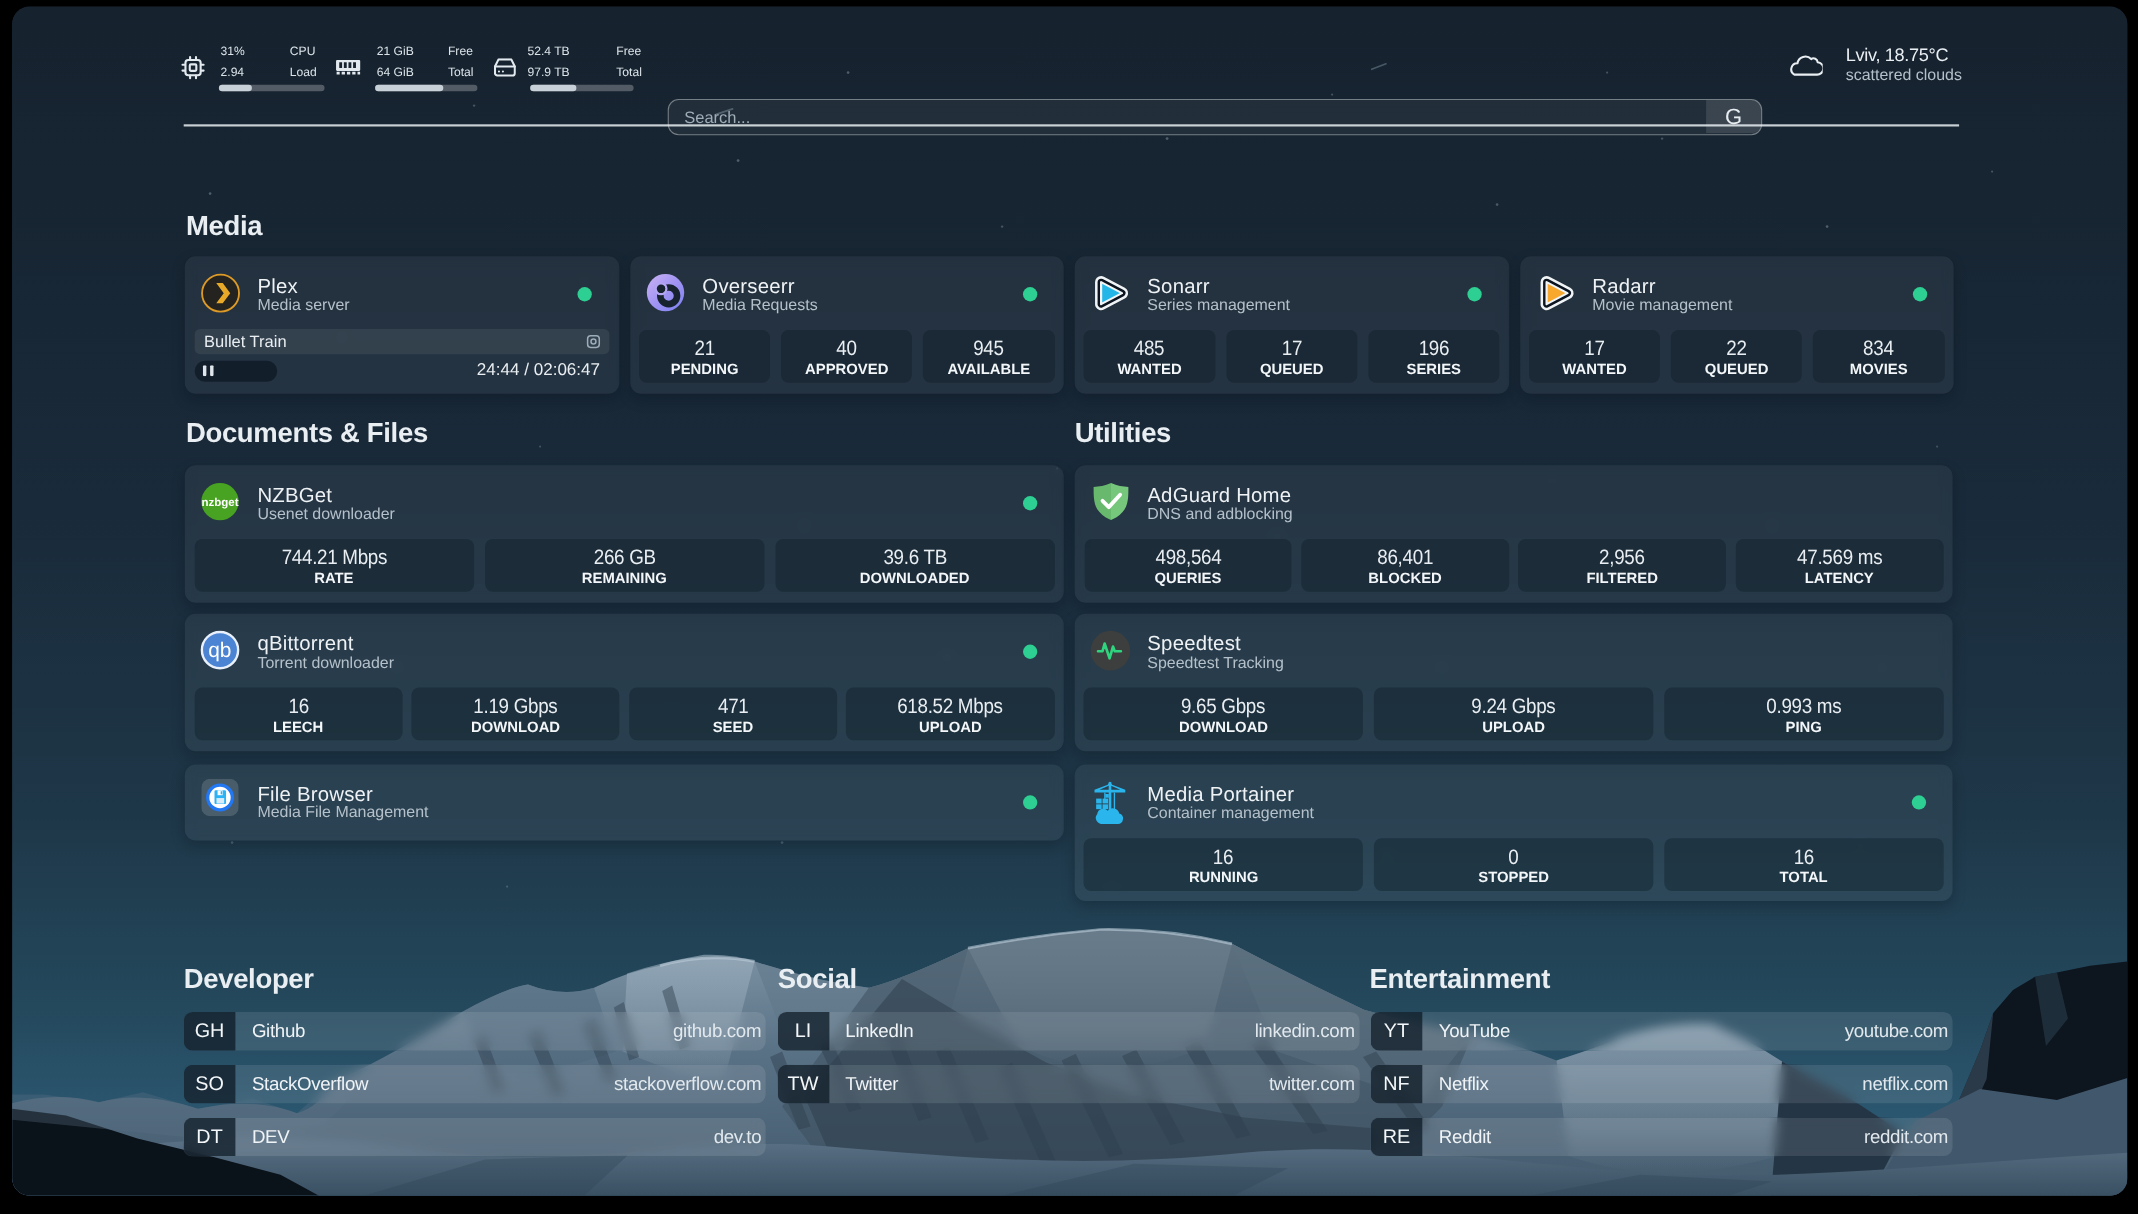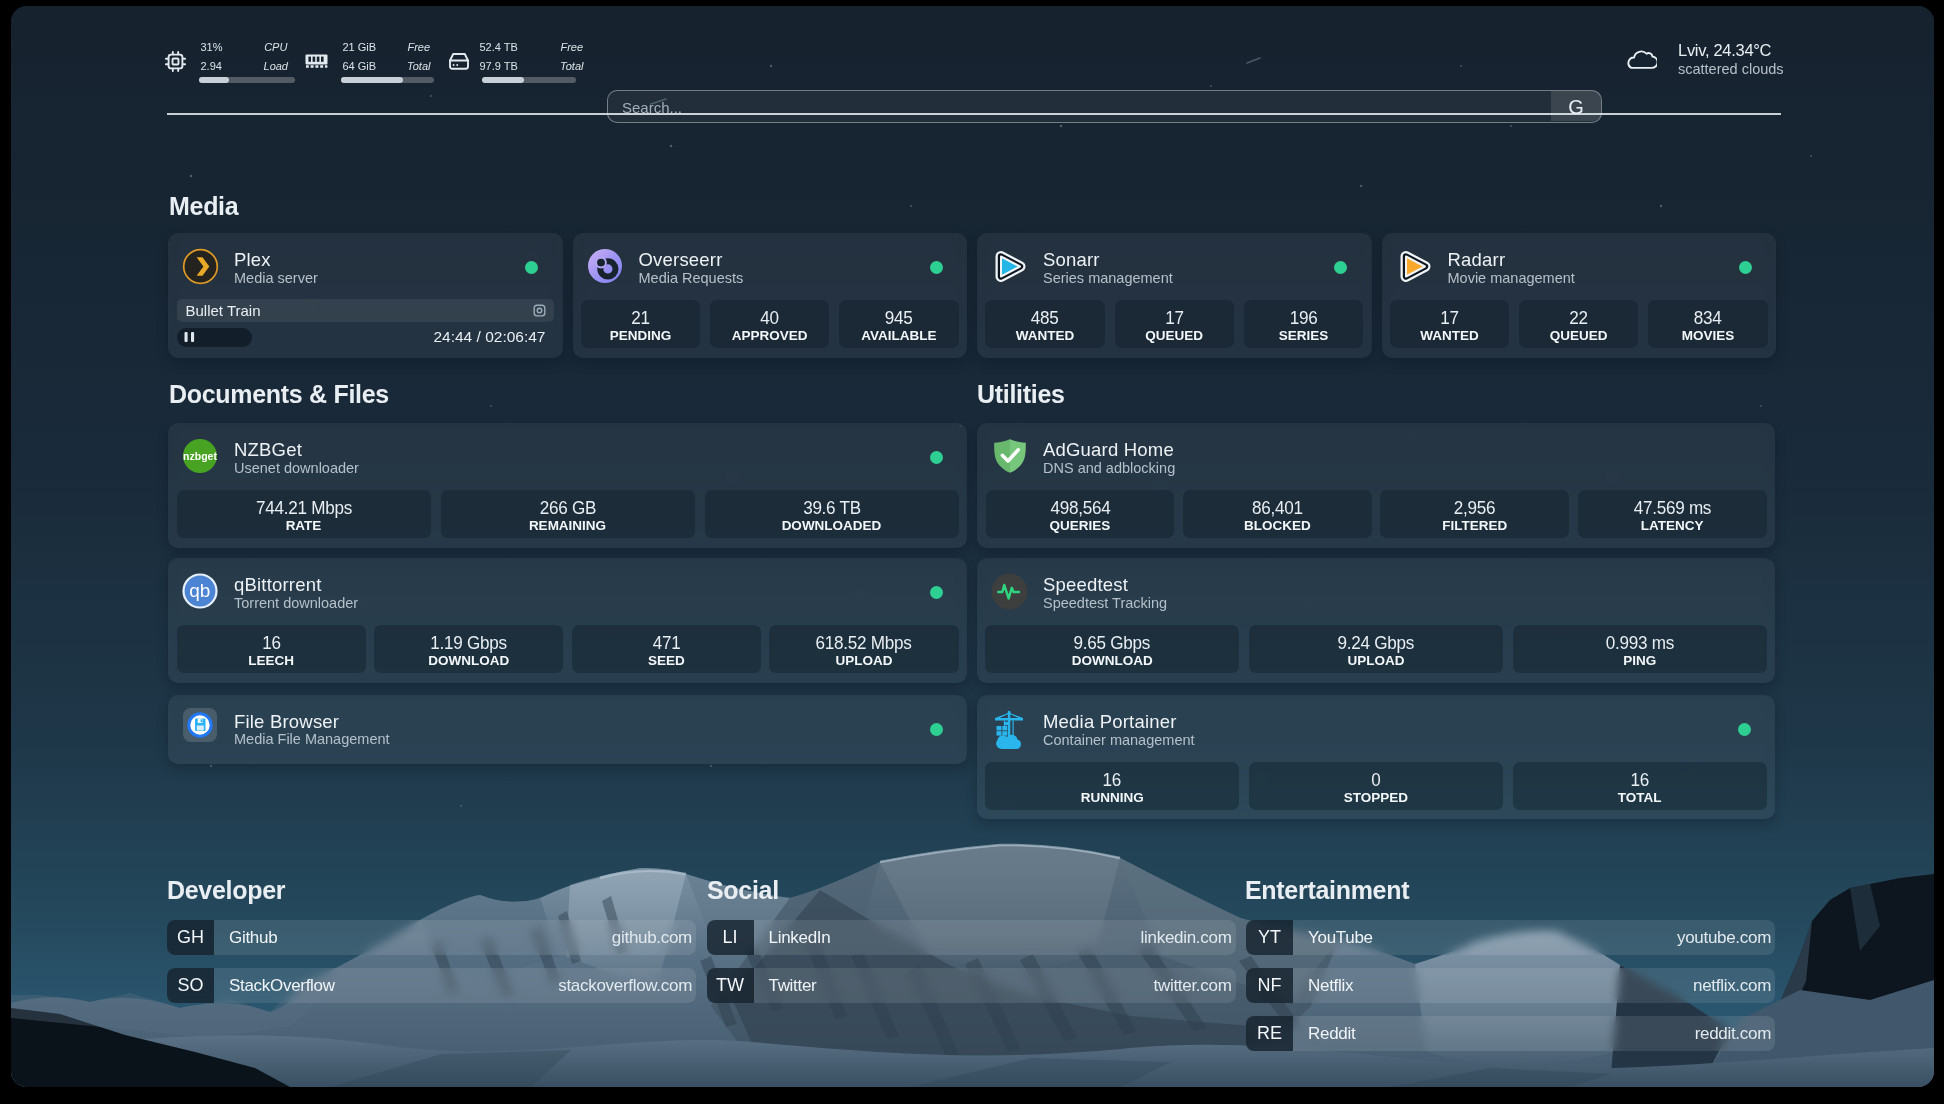--- a/index.html
+++ b/index.html
@@ -17,21 +17,21 @@
 .blk{flex:1;background:rgba(10,22,31,0.35);border-radius:7px;text-align:center;overflow:hidden;}
 .num{margin-top:7px;font-size:19px;line-height:21px;color:#e9eef2;letter-spacing:-0.3px;transform:scaleX(0.9);transform-origin:50% 50%;}
 .lbl{font-size:13.5px;line-height:15px;font-weight:700;color:#f3f7f9;}
 .stitle{position:absolute;font-size:25px;font-weight:700;color:#e9eef2;letter-spacing:-0.3px;}
 .bmrow{position:absolute;width:529px;height:35.5px;border-radius:8px;background:rgba(255,255,255,0.10);backdrop-filter:blur(5px);}
 .bmabbr{position:absolute;left:0;top:0;width:47px;height:35.5px;background:rgba(17,29,41,0.78);border-radius:8px 0 0 8px;color:#f3f7f9;font-weight:500;font-size:18px;text-align:center;line-height:35.5px;}
 .bmname{position:absolute;left:62px;top:0;line-height:35.5px;font-size:17px;color:#f0f4f7;letter-spacing:-0.3px;}
 .bmurl{position:absolute;right:4px;top:0;line-height:35.5px;font-size:17px;color:#e2e9ee;letter-spacing:-0.3px;}
 .rgrp{position:absolute;width:92px;height:38px;font-size:11px;color:#dbe3e9;line-height:18.6px;}
 .rgv{position:absolute;left:0;top:0;}
-.rgl{position:absolute;right:0;top:0;text-align:center;font-style:italic;}
+.rgl{position:absolute;right:0;top:0;text-align:left;}
 .rbar{position:absolute;width:96px;height:5.5px;border-radius:3px;background:rgba(255,255,255,0.26);}
 .rfill{height:100%;border-radius:3px;background:#c7d0d7;}
 #search{position:absolute;left:596px;top:36px;width:995px;height:33px;border:1.5px solid rgba(255,255,255,0.38);border-radius:10px;background:rgba(255,255,255,0.05);box-sizing:border-box;margin-top:48px;}
 #search .ph{position:absolute;left:14px;top:0;line-height:34px;font-size:15px;color:#a0aeb8;}
 #search .gbox{position:absolute;right:0;top:0;width:50px;height:30px;background:rgba(255,255,255,0.11);border-radius:0 8px 8px 0;text-align:center;line-height:33px;font-size:20px;color:#e8edf1;}
 #hr{position:absolute;left:156px;top:107px;width:1614px;height:2px;background:rgba(233,239,242,0.85);}
 .wl1{position:absolute;left:1667px;top:34.5px;font-size:16.5px;line-height:19px;color:#e9eef2;letter-spacing:-0.3px;}
 .wl2{position:absolute;left:1667px;top:54px;font-size:14.5px;line-height:18px;color:#b5c1ca;}
 </style>
 </head>
@@ -202,21 +202,21 @@
     </div>
 
 <div id="search">
       <span class="ph">Search...</span>
       <span class="gbox">G</span>
     </div>
 
 <svg class="abs" style="left:1614px;top:38px" width="32" height="29" viewBox="0 0 36 30" fill="none" stroke="#e9eef2" stroke-width="2.1" stroke-linecap="round" stroke-linejoin="round">
 <path d="M7 25.5 A6.2 6.2 0 0 1 10.2 13.9 A8.2 8.2 0 0 1 24.2 9.6 A4.2 4.2 0 0 1 30.8 12.8 A4.6 4.6 0 0 1 29.8 25.5 Z"></path>
 </svg>
-<div class="wl1">Lviv, 24.34°C</div>
+<div class="wl1">Lviv, 18.75°C</div>
 <div class="wl2">scattered clouds</div>
 <div id="hr"></div>
 
 <div class="stitle" style="left:158px;top:186px">Media</div>
 <div class="stitle" style="left:158px;top:374px">Documents &amp; Files</div>
 <div class="stitle" style="left:966px;top:374px">Utilities</div>
 <div class="stitle" style="left:156px;top:870px">Developer</div>
 <div class="stitle" style="left:696px;top:870px">Social</div>
 <div class="stitle" style="left:1234px;top:870px">Entertainment</div>
 
@@ -494,20 +494,25 @@
 <div class="bmrow" style="left:156px;top:913.5px">
       <span class="bmabbr">GH</span>
       <span class="bmname">Github</span>
       <span class="bmurl">github.com</span>
     </div>
 <div class="bmrow" style="left:156px;top:961.5px">
       <span class="bmabbr">SO</span>
       <span class="bmname">StackOverflow</span>
       <span class="bmurl">stackoverflow.com</span>
     </div>
+<div class="bmrow" style="left:156px;top:1009.5px">
+      <span class="bmabbr">DT</span>
+      <span class="bmname">DEV</span>
+      <span class="bmurl">dev.to</span>
+    </div>
 <div class="bmrow" style="left:695.5px;top:913.5px">
       <span class="bmabbr">LI</span>
       <span class="bmname">LinkedIn</span>
       <span class="bmurl">linkedin.com</span>
     </div>
 <div class="bmrow" style="left:695.5px;top:961.5px">
       <span class="bmabbr">TW</span>
       <span class="bmname">Twitter</span>
       <span class="bmurl">twitter.com</span>
     </div>

